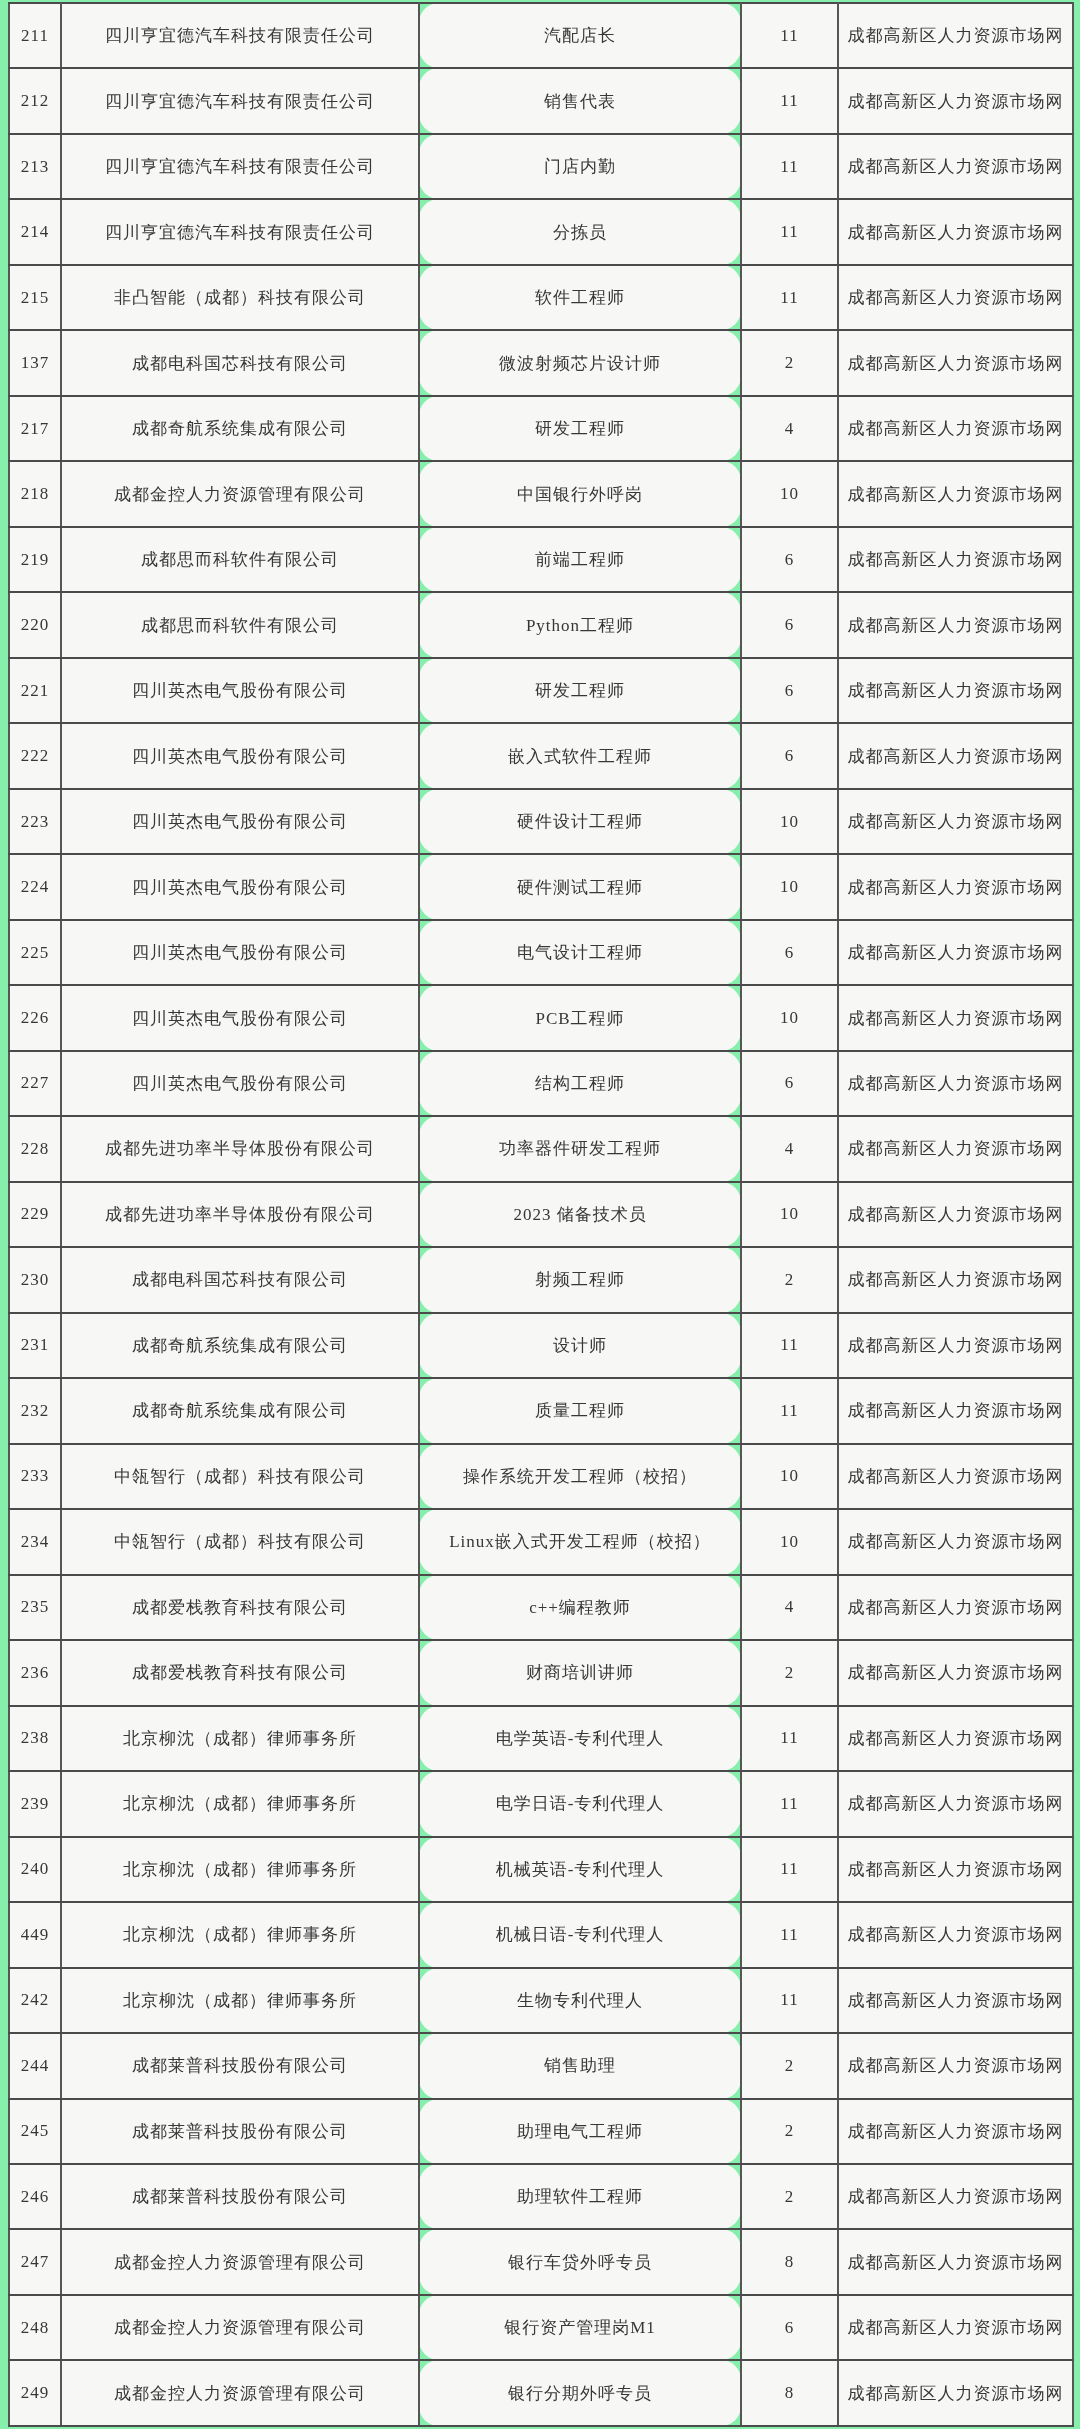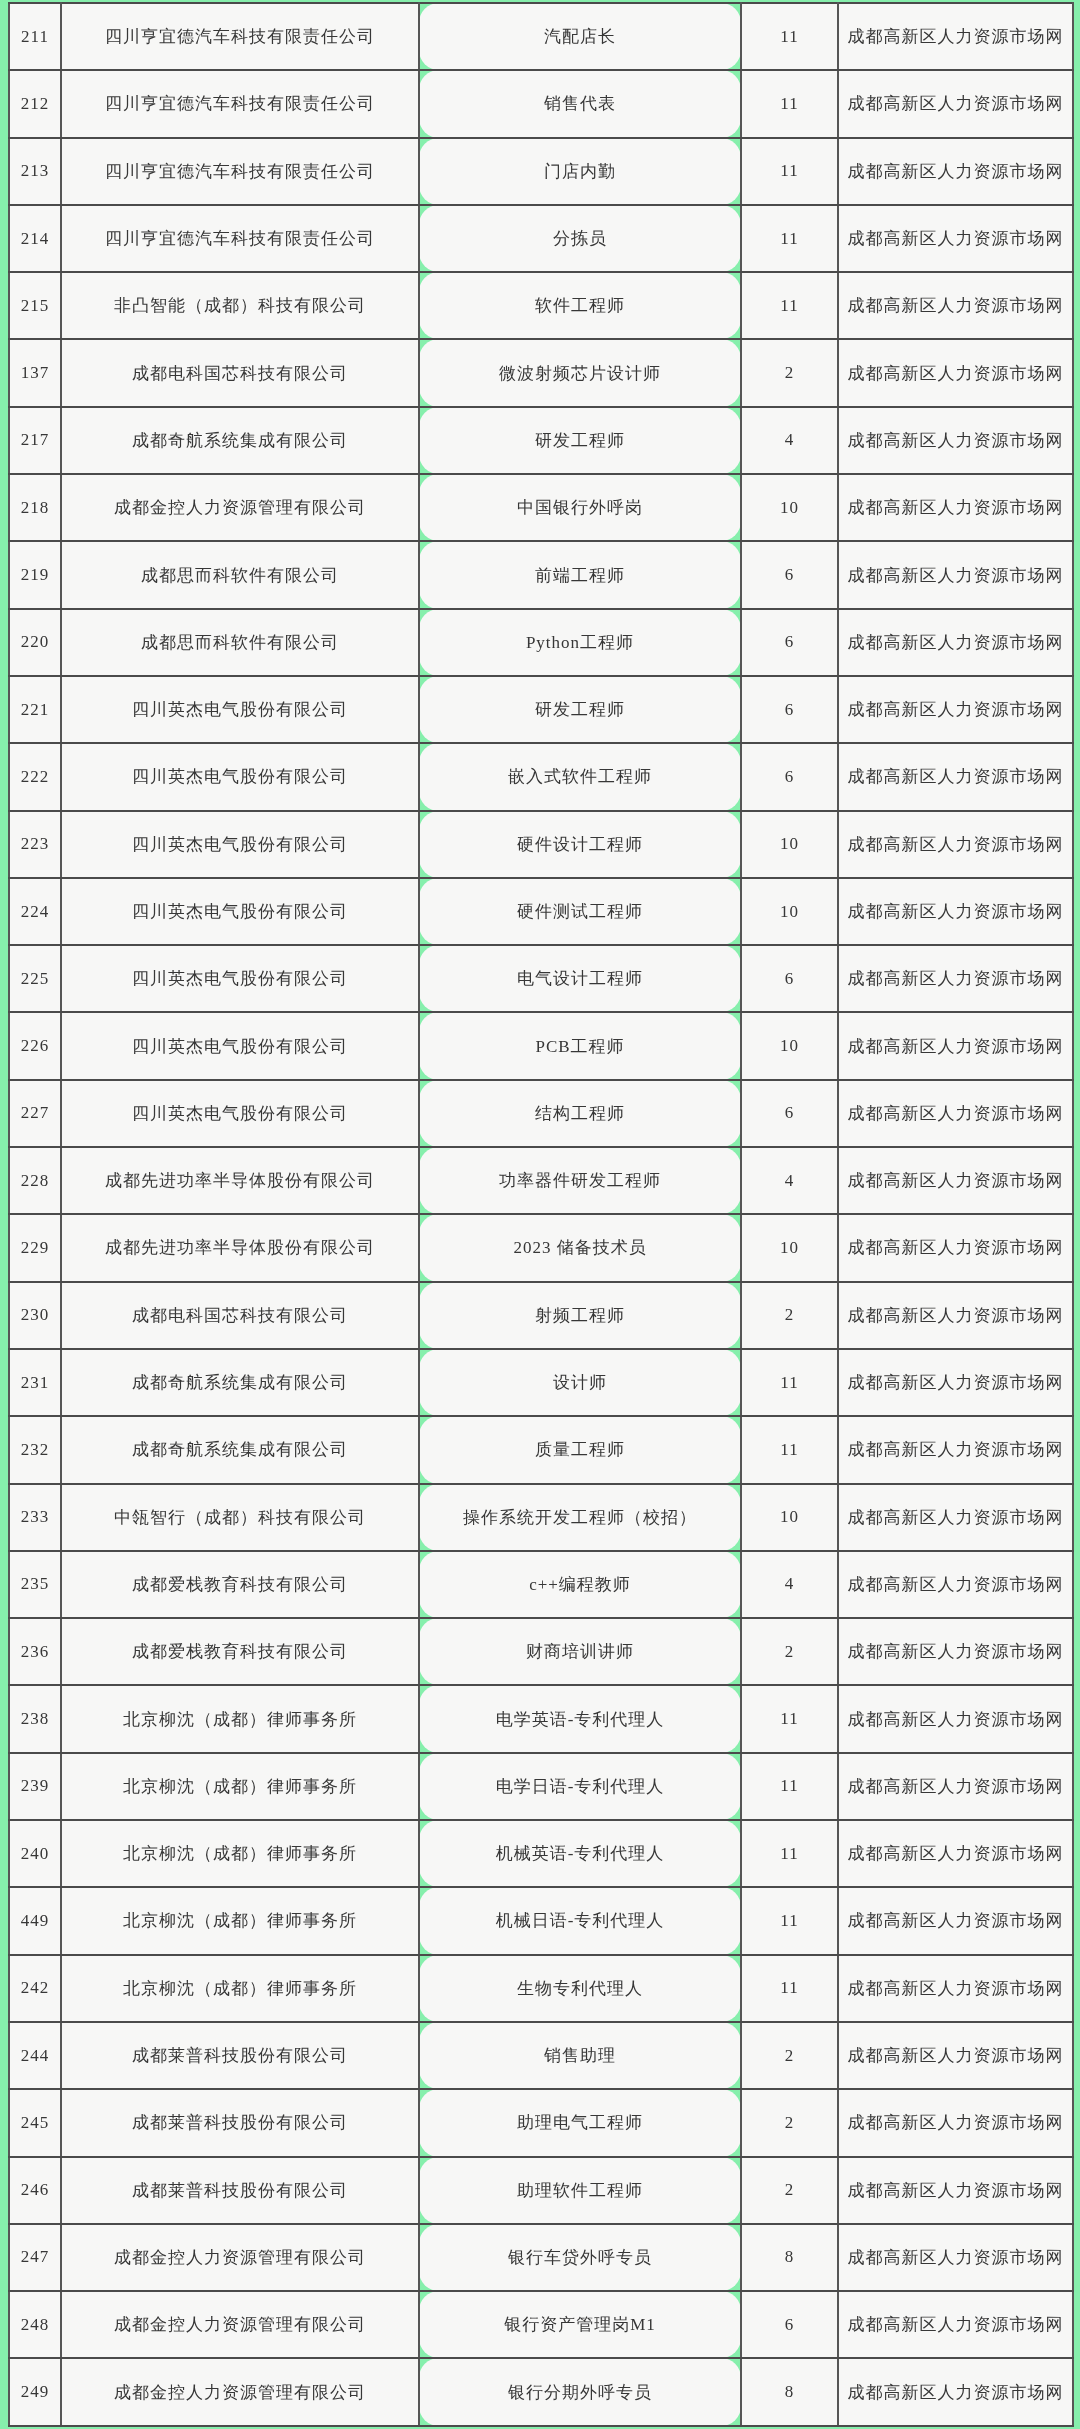--- a/index.html
+++ b/index.html
@@ -217,20 +217,27 @@
           <td class="col-source">成都高新区人力资源市场网</td>
         </tr>
         <tr>
           <td class="col-no">233</td>
           <td class="col-company">中瓴智行（成都）科技有限公司</td>
           <td class="col-position">操作系统开发工程师（校招）</td>
           <td class="col-count">10</td>
           <td class="col-source">成都高新区人力资源市场网</td>
         </tr>
         <tr>
+          <td class="col-no">234</td>
+          <td class="col-company">中瓴智行（成都）科技有限公司</td>
+          <td class="col-position">Linux嵌入式开发工程师（校招）</td>
+          <td class="col-count">10</td>
+          <td class="col-source">成都高新区人力资源市场网</td>
+        </tr>
+        <tr>
           <td class="col-no">235</td>
           <td class="col-company">成都爱栈教育科技有限公司</td>
           <td class="col-position">c++编程教师</td>
           <td class="col-count">4</td>
           <td class="col-source">成都高新区人力资源市场网</td>
         </tr>
         <tr>
           <td class="col-no">236</td>
           <td class="col-company">成都爱栈教育科技有限公司</td>
           <td class="col-position">财商培训讲师</td>

